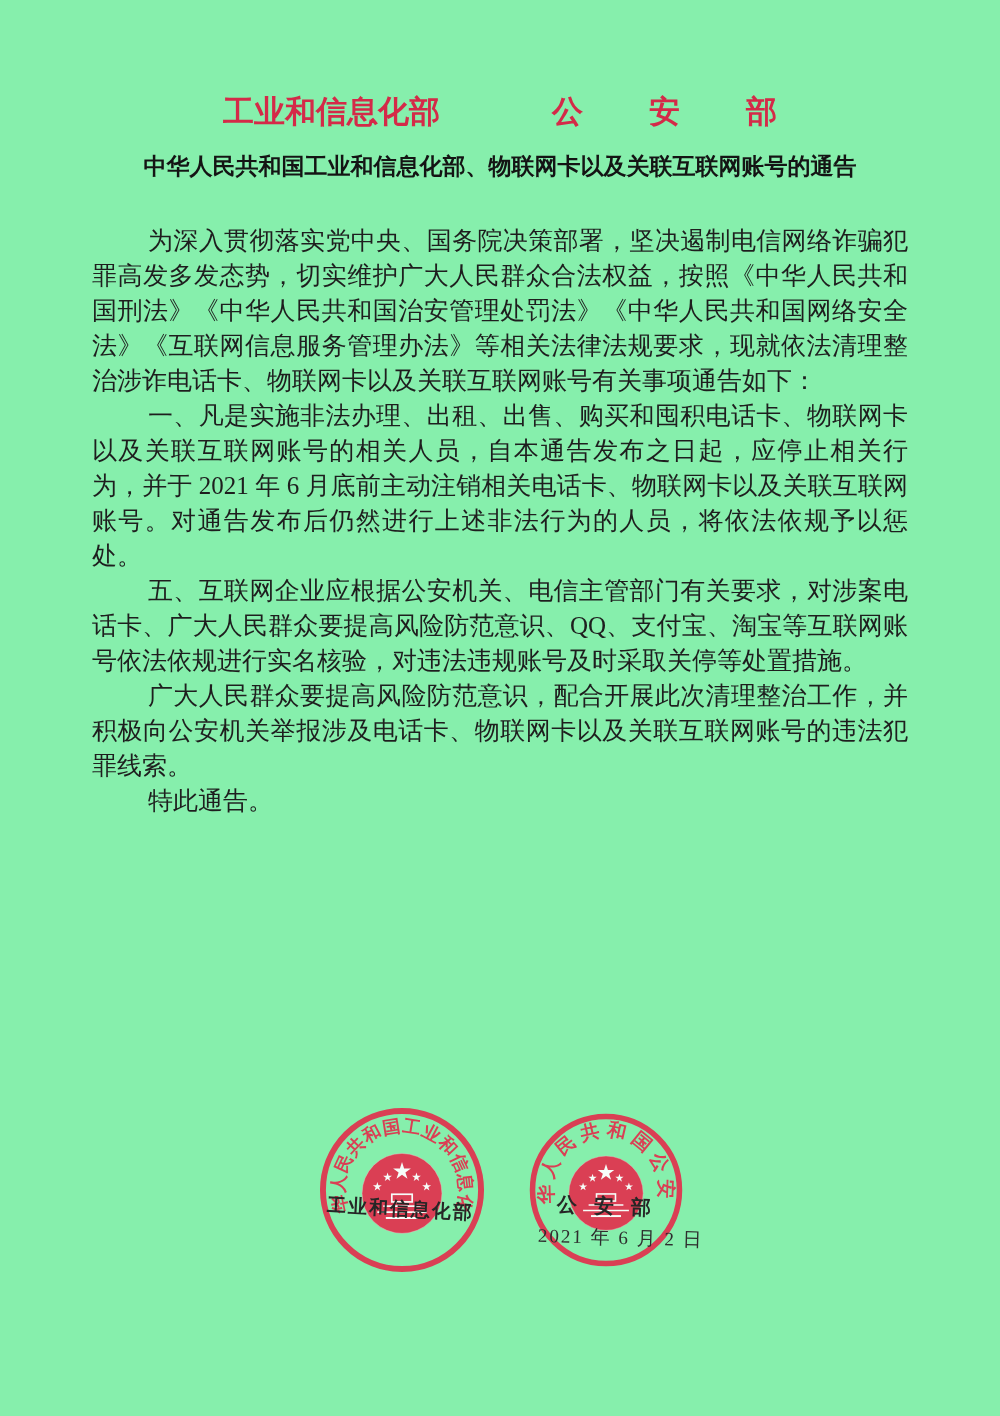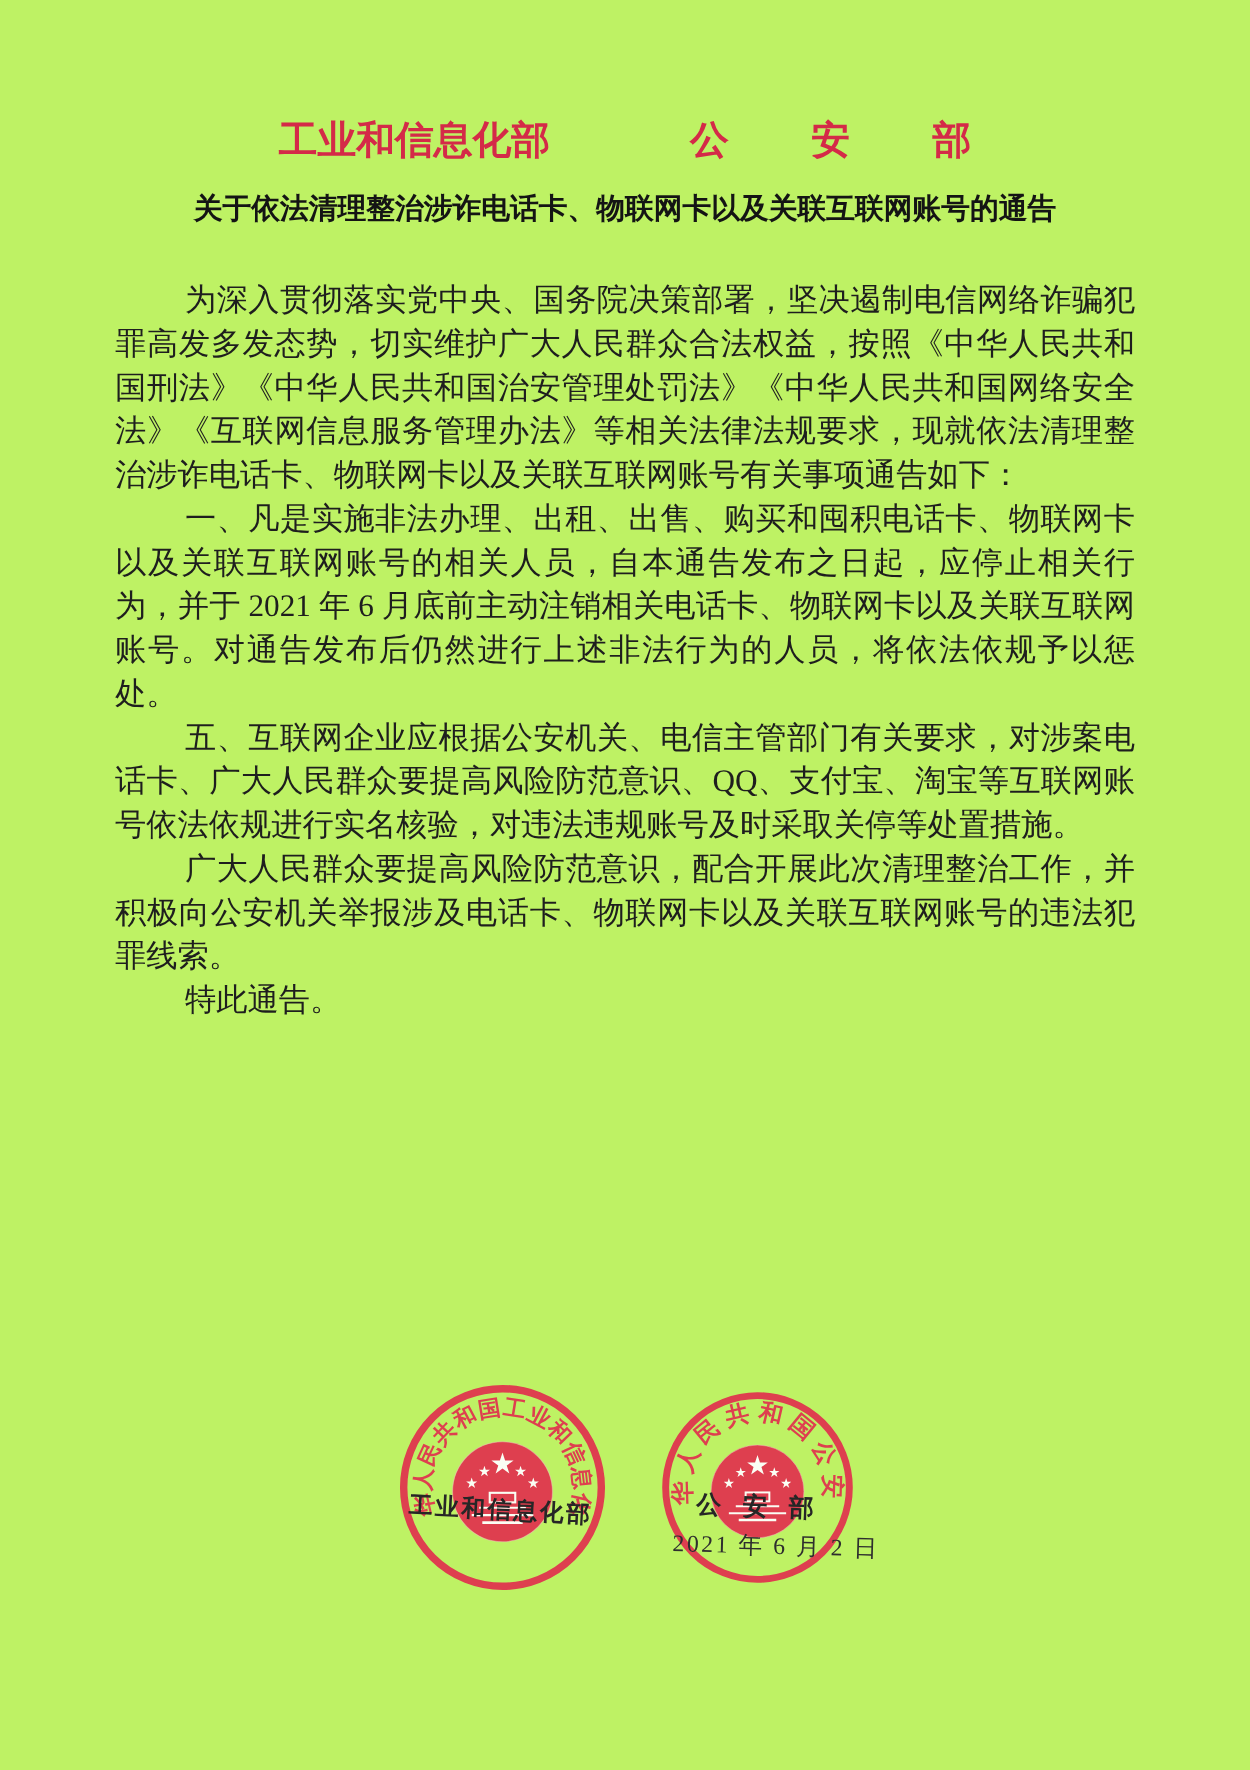--- a/index.html
+++ b/index.html
@@ -1,20 +1,20 @@
 <!DOCTYPE html>
 <html lang="zh"><head>
 <meta charset="utf-8">
 <style>
   html,body{margin:0;padding:0;background:#ffffff;}
   .page{
     position:relative;
     width:1000px;height:1416px;
     margin:0 auto;
-    background:#bef264;
+    background:#86efac;
     overflow:hidden;
     font-family:"Liberation Serif", serif;
     color:#212121;
   }
   .header-line{
     margin-top:96px;
     display:flex;
     justify-content:center;
     align-items:baseline;
     gap:112px;
@@ -82,21 +82,21 @@
 </head>
 <body>
 
 <div class="page">
 
   <div class="header-line">
     <span class="ministry">工业和信息化部</span>
     <span class="ministry spaced">公安部</span>
   </div>
 
-  <div class="notice-title">关于依法清理整治涉诈电话卡、物联网卡以及关联互联网账号的通告</div>
+  <div class="notice-title">中华人民共和国工业和信息化部、物联网卡以及关联互联网账号的通告</div>
 
   <div class="notice-body">
     <p>为深入贯彻落实党中央、国务院决策部署，坚决遏制电信网络诈骗犯罪高发多发态势，切实维护广大人民群众合法权益，按照《中华人民共和国刑法》《中华人民共和国治安管理处罚法》《中华人民共和国网络安全法》《互联网信息服务管理办法》等相关法律法规要求，现就依法清理整治涉诈电话卡、物联网卡以及关联互联网账号有关事项通告如下：</p>
     <p>一、凡是实施非法办理、出租、出售、购买和囤积电话卡、物联网卡以及关联互联网账号的相关人员，自本通告发布之日起，应停止相关行为，并于 2021 年 6 月底前主动注销相关电话卡、物联网卡以及关联互联网账号。对通告发布后仍然进行上述非法行为的人员，将依法依规予以惩处。</p>
     <p>五、互联网企业应根据公安机关、电信主管部门有关要求，对涉案电话卡、广大人民群众要提高风险防范意识、QQ、支付宝、淘宝等互联网账号依法依规进行实名核验，对违法违规账号及时采取关停等处置措施。</p>
     <p>广大人民群众要提高风险防范意识，配合开展此次清理整治工作，并积极向公安机关举报涉及电话卡、物联网卡以及关联互联网账号的违法犯罪线索。</p>
     <p>特此通告。</p>
   </div>
 
   <div class="seals-area">

